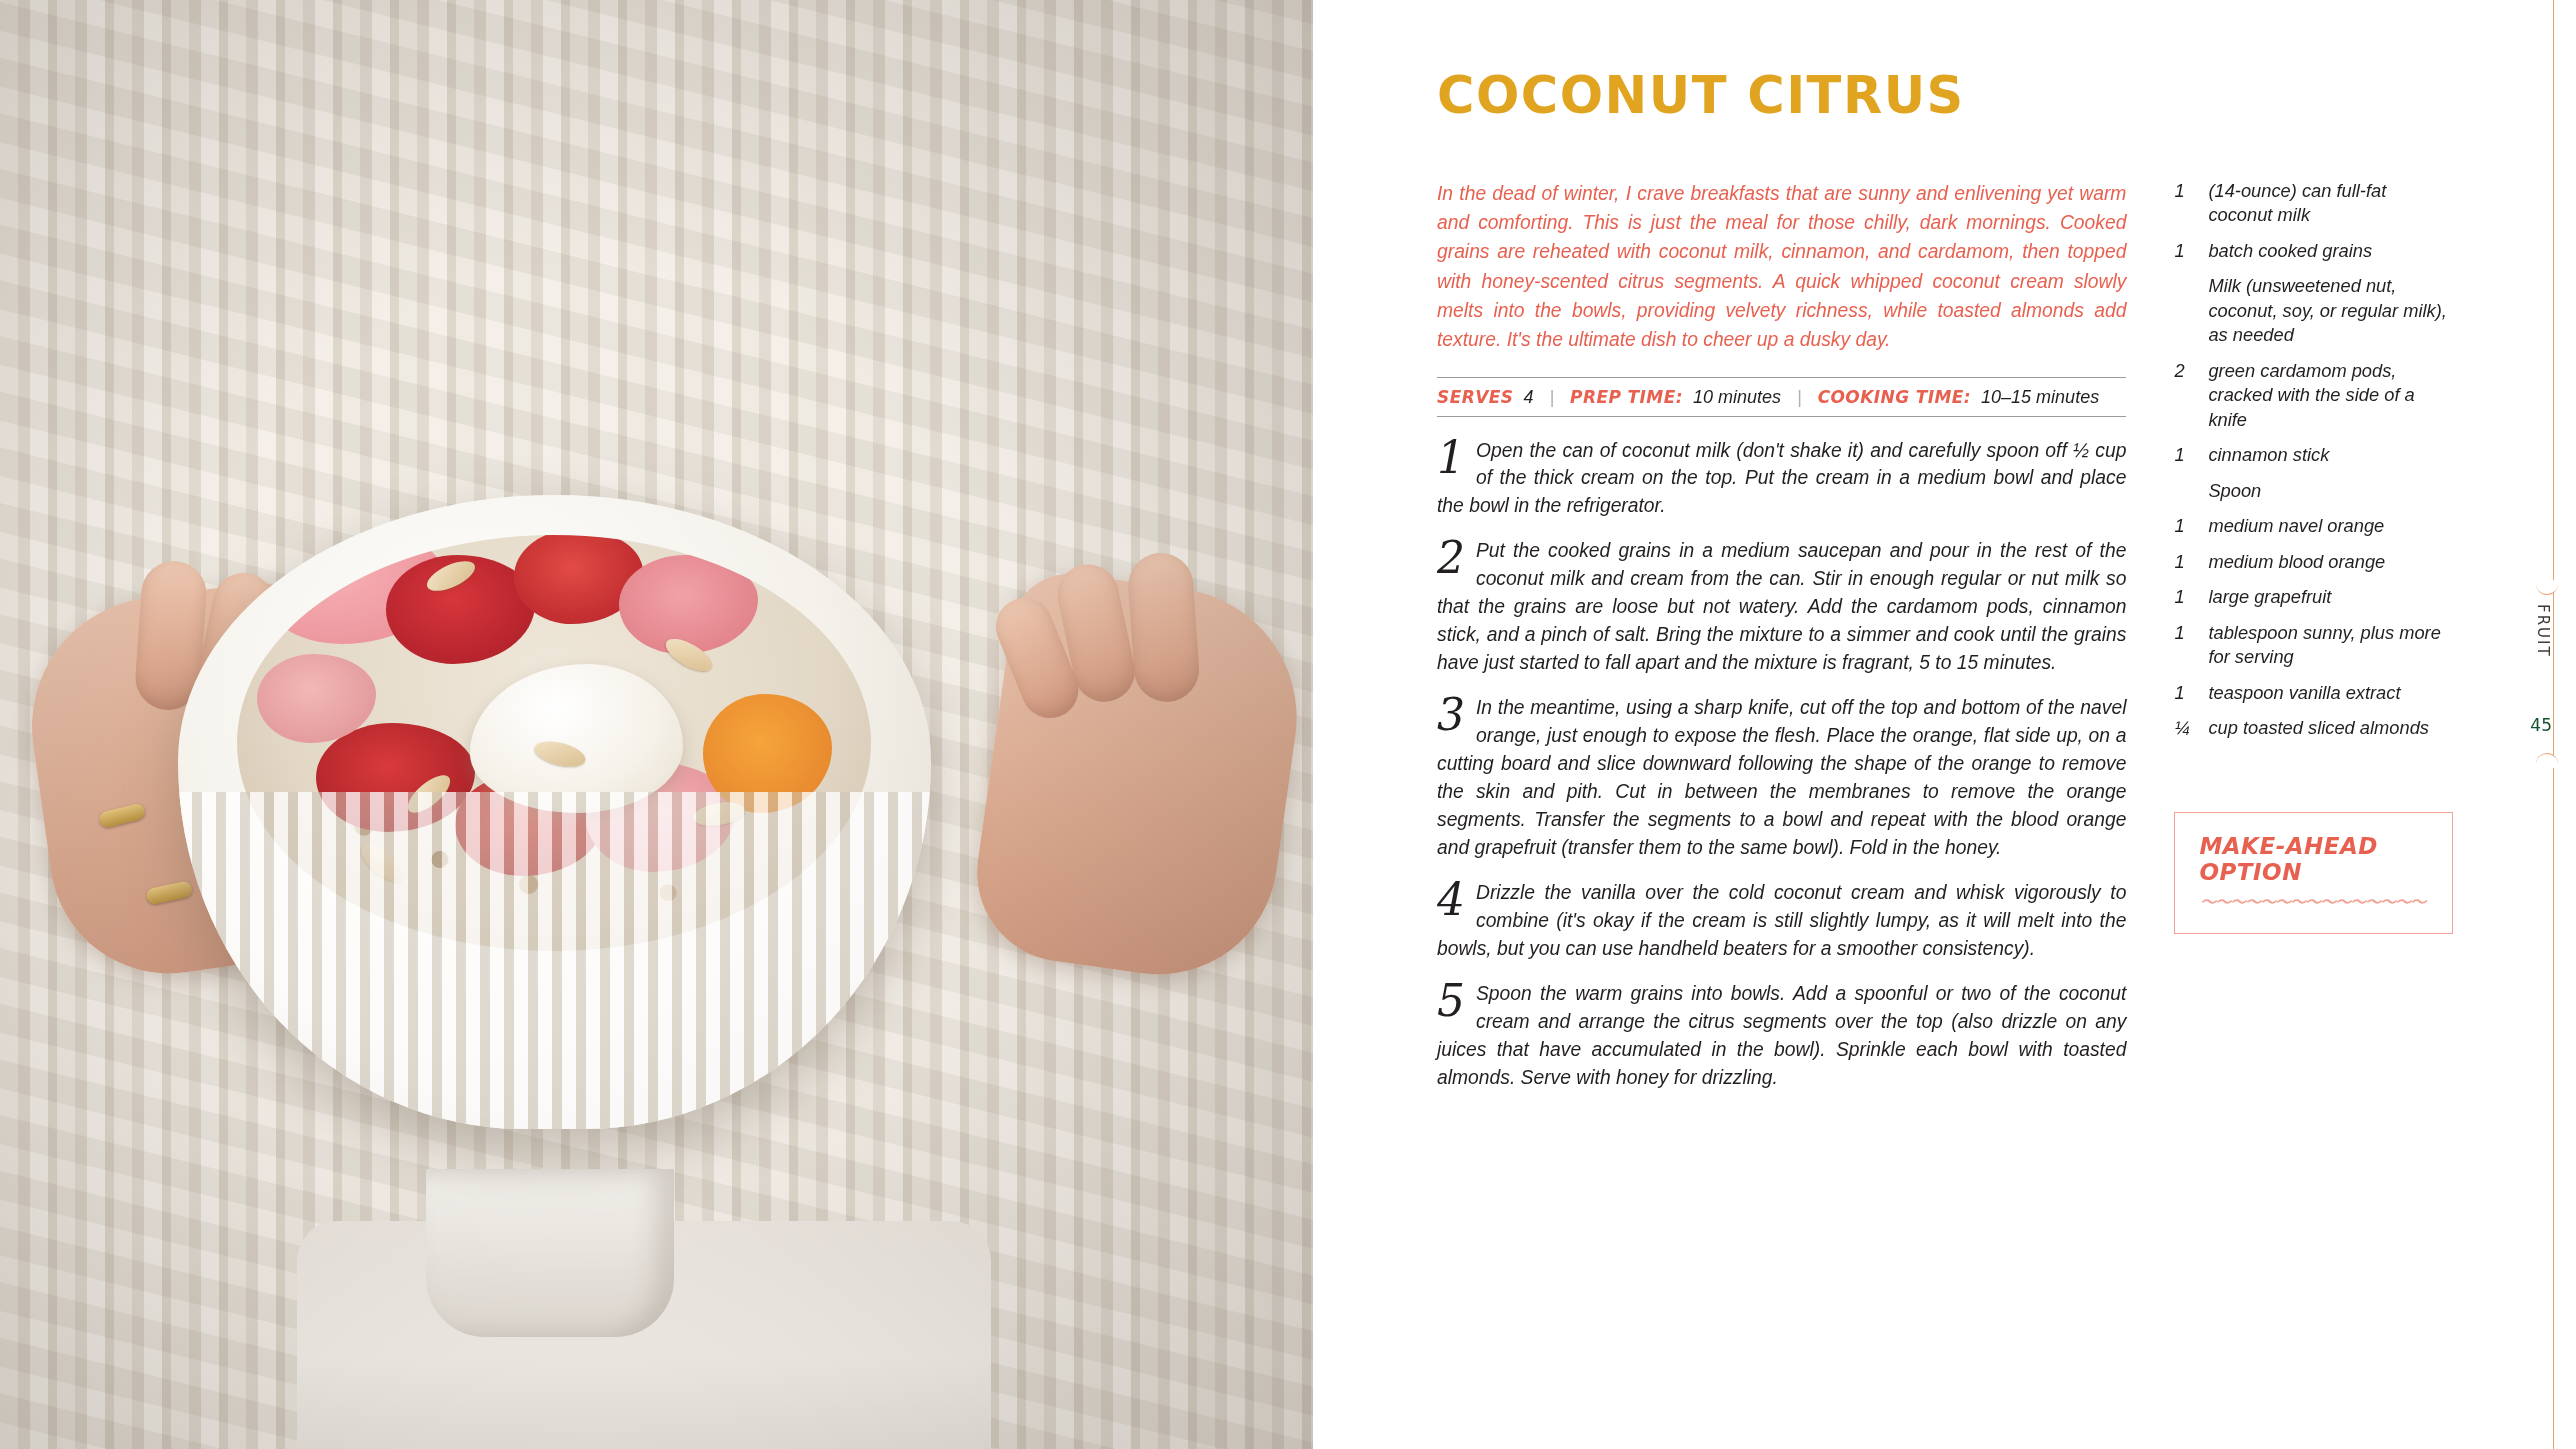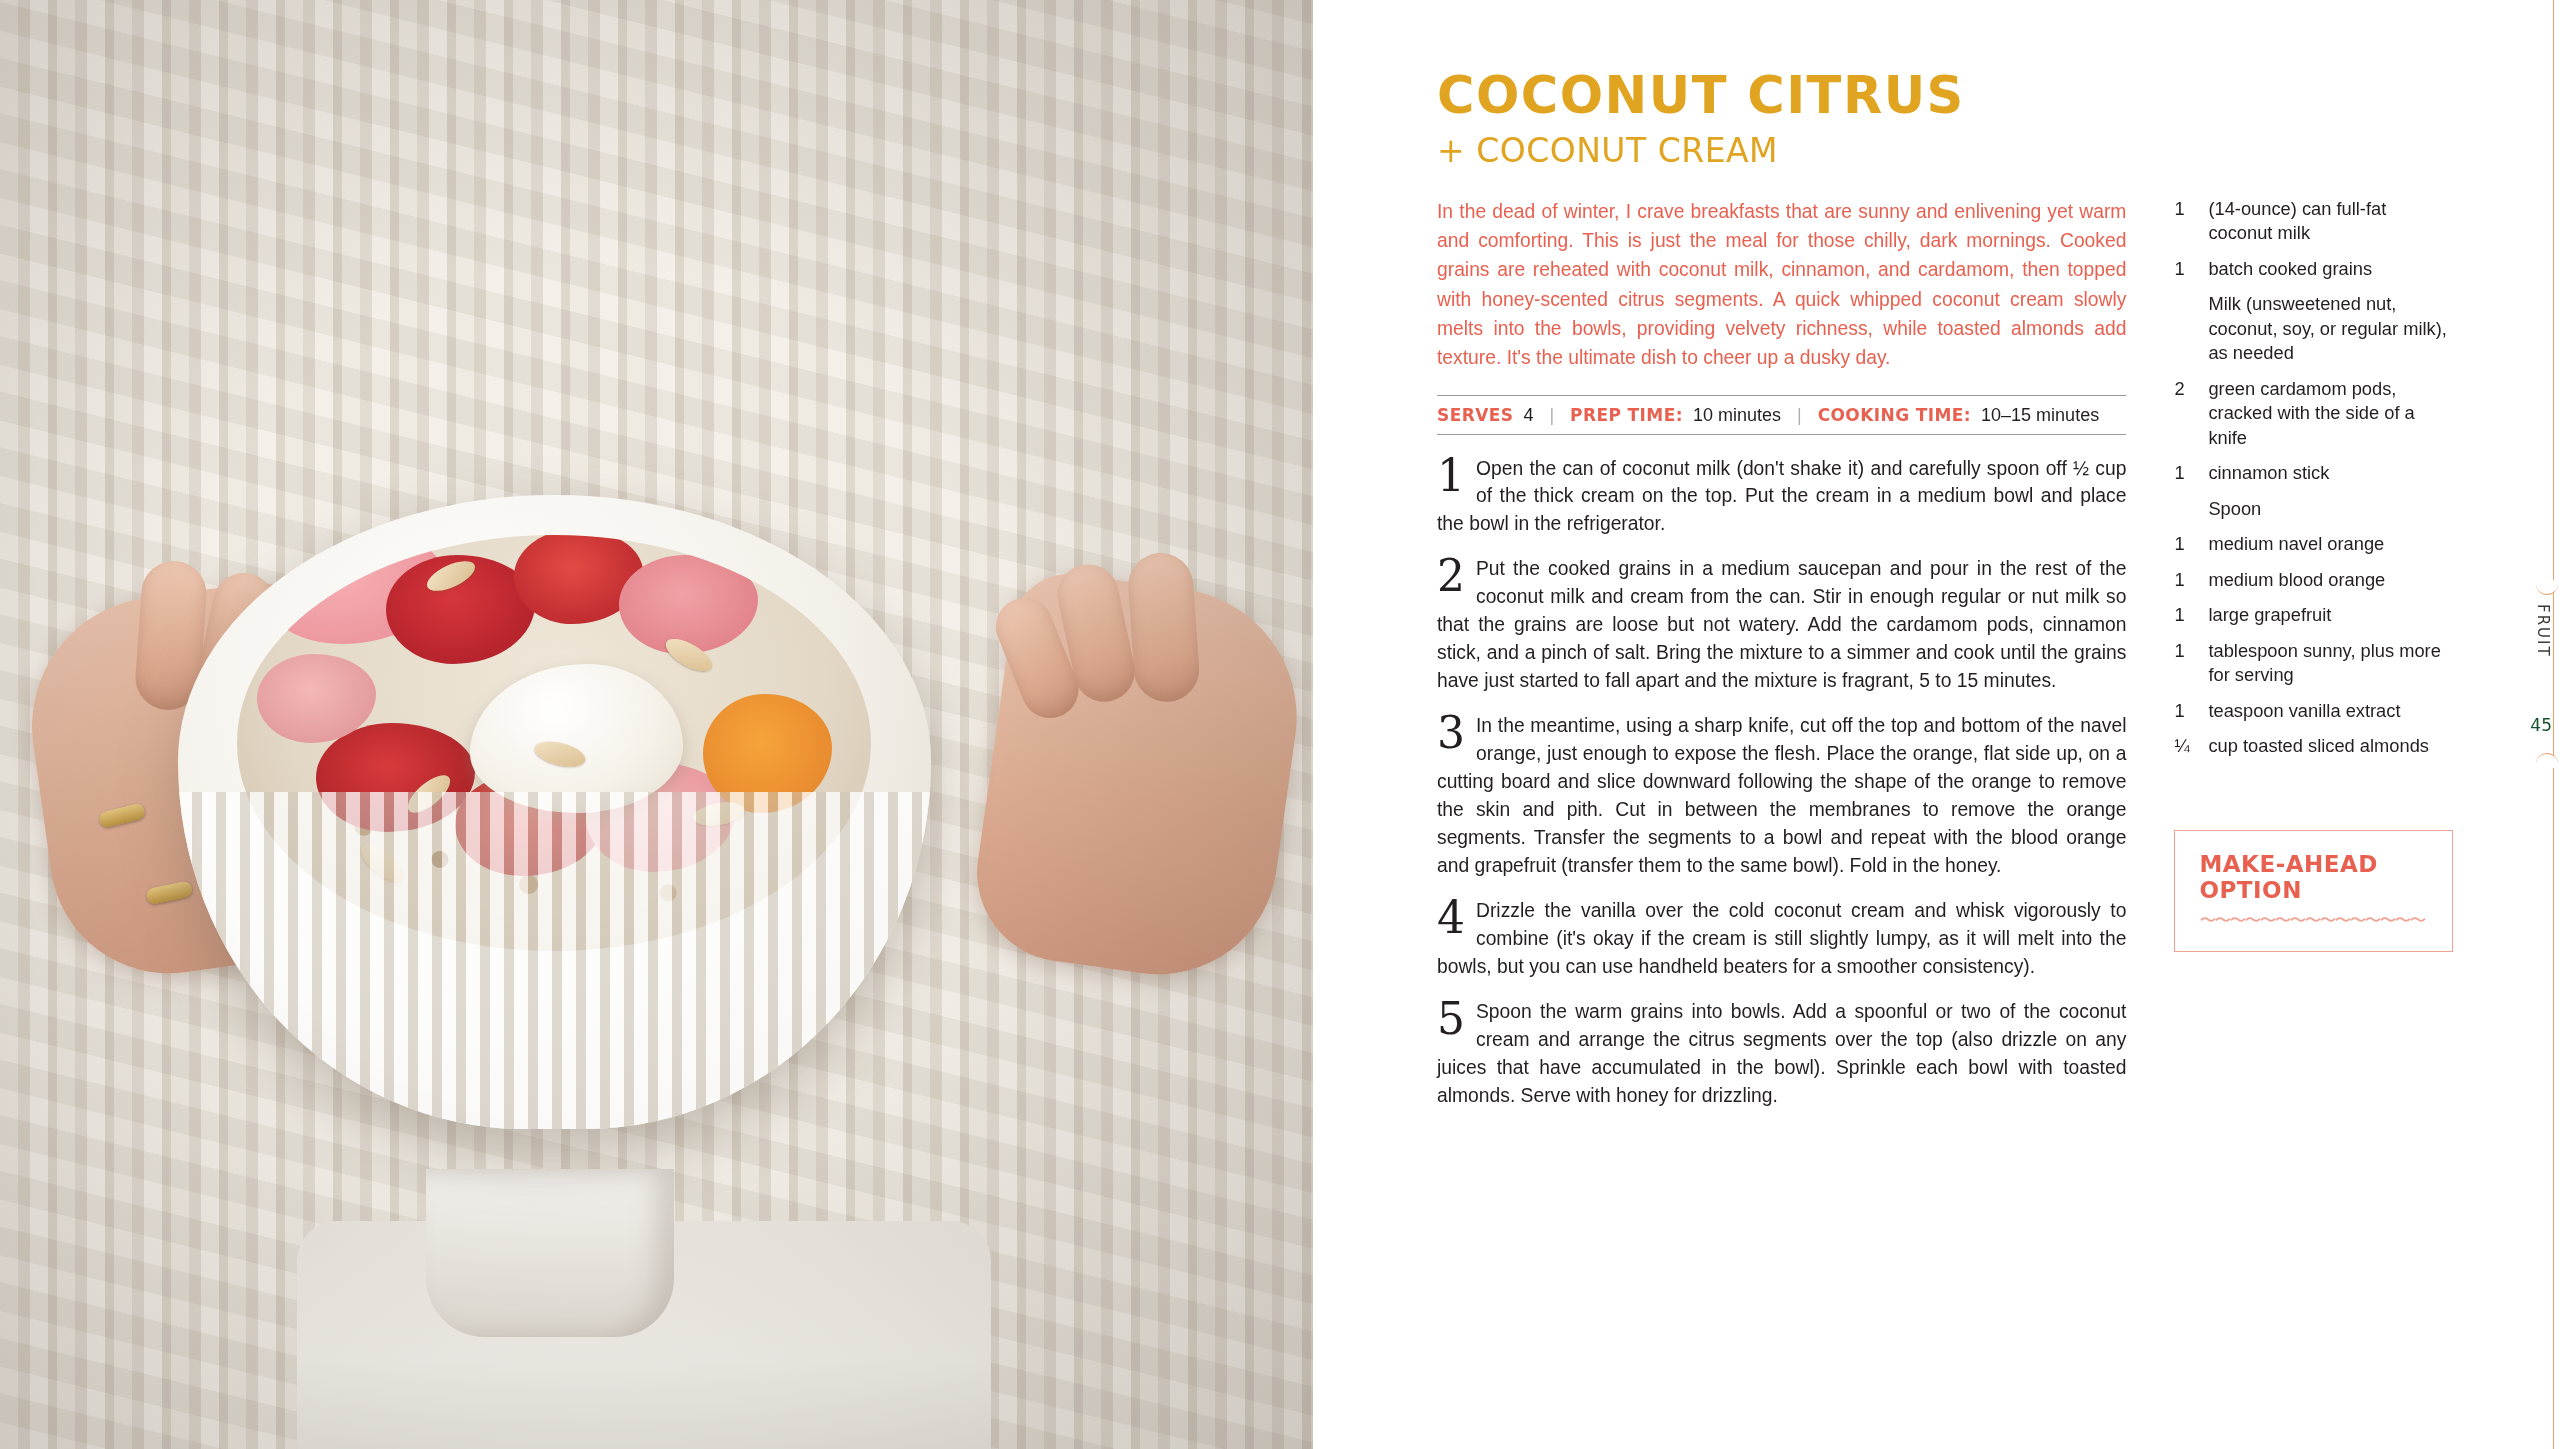--- a/index.html
+++ b/index.html
@@ -212,22 +212,23 @@
   .subtitle {
     font-family: "DejaVu Sans", sans-serif;
     font-size: 33px;
     letter-spacing: 0.5px;
     color: #e0a421;
     margin: 8px 0 0 0;
     font-weight: normal;
   }
   .cols {
     display: flex;
-    margin-top: 27px;
+    margin-top: 56px;
     gap: 48px;
+    font-style: italic;
   }
   .col-left {
     width: 735px;
   }
   .col-right {
     width: 297px;
   }
   .headnote {
     color: #e8604f;
     font-size: 19.3px;
@@ -431,21 +432,20 @@
       <div class="vignette-photo"></div>
     </div>
   </div>
 
   <div class="gutter-shadow"></div>
 
   <div class="recipe-page">
     <div class="recipe-inner">
 
       <h1 class="title">COCONUT CITRUS</h1>
-      <h2 class="subtitle">+ COCONUT CREAM</h2>
 
       <div class="cols">
 
         <div class="col-left">
           <p class="headnote">In the dead of winter, I crave breakfasts that are sunny and enlivening yet warm and comforting. This is just the meal for those chilly, dark mornings. Cooked grains are reheated with coconut milk, cinnamon, and cardamom, then topped with honey-scented citrus segments. A quick whipped coconut cream slowly melts into the bowls, providing velvety richness, while toasted almonds add texture. It's the ultimate dish to cheer up a dusky day.</p>
 
           <div class="meta-rule-top"></div>
           <div class="meta">
             <span class="meta-label">SERVES</span>
             <span>4</span>

